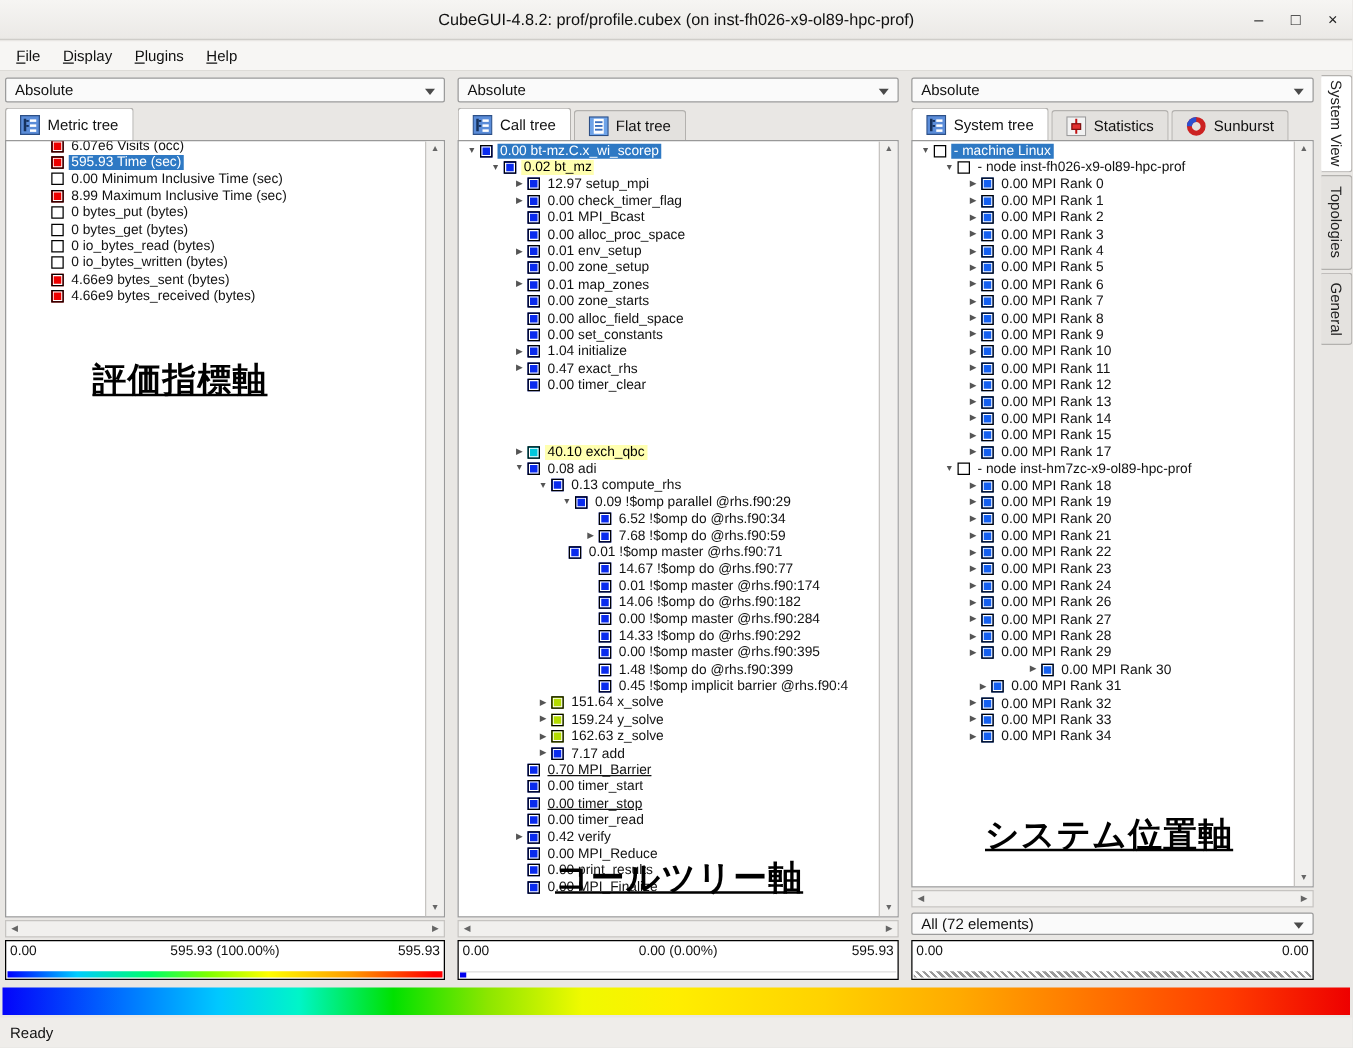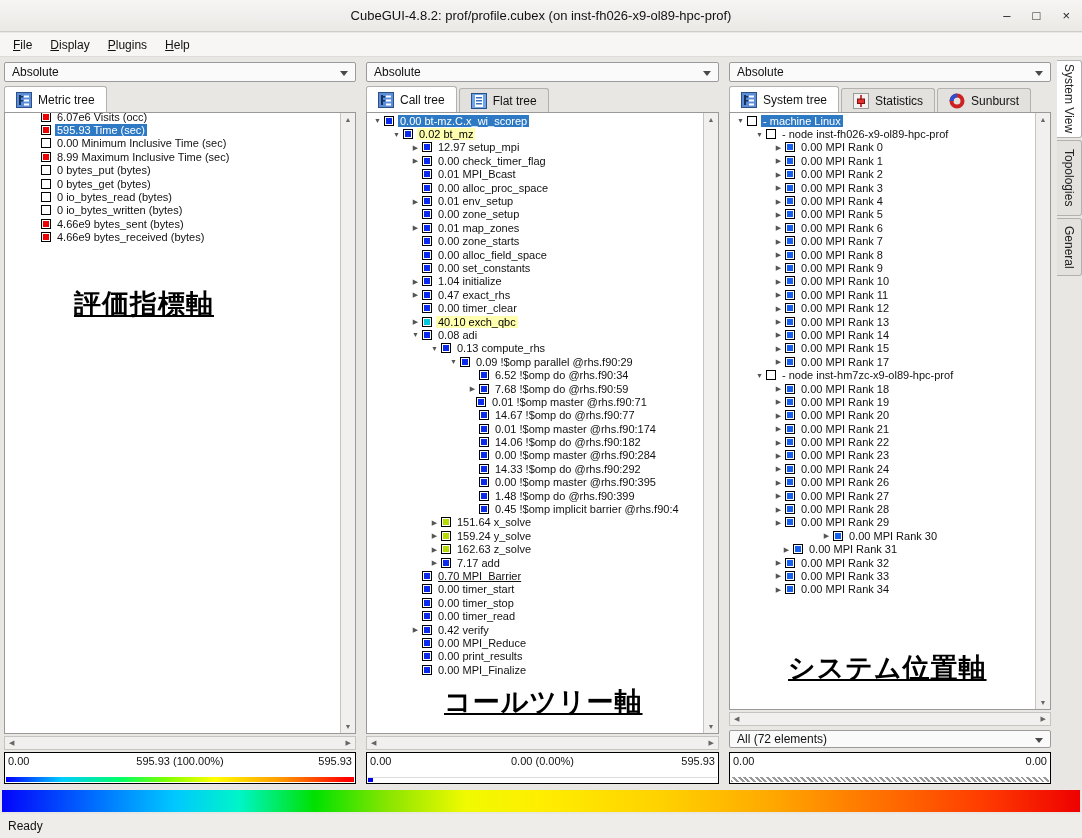--- a/index.html
+++ b/index.html
@@ -304,21 +304,21 @@
         <div class="trow" style="padding-left: 42px;">
           <span class="arrow">▶</span>
           <span class="cbox" style="background: rgb(10, 43, 238);"></span>
           <span class="tlabel">0.47 exact_rhs</span>
         </div>
         <div class="trow" style="padding-left: 42px;">
           <span class="arrow"></span>
           <span class="cbox" style="background: rgb(10, 43, 238);"></span>
           <span class="tlabel">0.00 timer_clear</span>
         </div>
-        <div class="trow found" style="padding-left: 42px;">
+        <div class="trow found" style="padding-left: 42px; margin-top: 40px;">
           <span class="arrow">▶</span>
           <span class="cbox" style="background: rgb(0, 200, 221);"></span>
           <span class="tlabel">40.10 exch_qbc</span>
         </div>
         <div class="trow" style="padding-left: 42px;">
           <span class="arrow">▼</span>
           <span class="cbox" style="background: rgb(10, 43, 238);"></span>
           <span class="tlabel">0.08 adi</span>
         </div>
         <div class="trow" style="padding-left: 61px;">
@@ -334,21 +334,21 @@
         <div class="trow" style="padding-left: 99px;">
           <span class="arrow"></span>
           <span class="cbox" style="background: rgb(10, 43, 238);"></span>
           <span class="tlabel">6.52 !$omp do @rhs.f90:34</span>
         </div>
         <div class="trow" style="padding-left: 99px;">
           <span class="arrow">▶</span>
           <span class="cbox" style="background: rgb(10, 43, 238);"></span>
           <span class="tlabel">7.68 !$omp do @rhs.f90:59</span>
         </div>
-        <div class="trow" style="padding-left: 96px;">
+        <div class="trow" style="padding-left: 75px;">
           <span class="arrow"></span>
           <span class="cbox" style="background: rgb(10, 43, 238);"></span>
           <span class="tlabel">0.01 !$omp master @rhs.f90:71</span>
         </div>
         <div class="trow" style="padding-left: 99px;">
           <span class="arrow"></span>
           <span class="cbox" style="background: rgb(10, 43, 238);"></span>
           <span class="tlabel">14.67 !$omp do @rhs.f90:77</span>
         </div>
         <div class="trow" style="padding-left: 99px;">
@@ -409,21 +409,21 @@
         <div class="trow" style="padding-left: 42px; text-decoration: underline;">
           <span class="arrow"></span>
           <span class="cbox" style="background: rgb(10, 43, 238);"></span>
           <span class="tlabel">0.70 MPI_Barrier</span>
         </div>
         <div class="trow" style="padding-left: 42px;">
           <span class="arrow"></span>
           <span class="cbox" style="background: rgb(10, 43, 238);"></span>
           <span class="tlabel">0.00 timer_start</span>
         </div>
-        <div class="trow" style="padding-left: 42px;">
+        <div class="trow" style="padding-left: 42px; text-decoration: underline;">
           <span class="arrow"></span>
           <span class="cbox" style="background: rgb(10, 43, 238);"></span>
           <span class="tlabel">0.00 timer_stop</span>
         </div>
         <div class="trow" style="padding-left: 42px;">
           <span class="arrow"></span>
           <span class="cbox" style="background: rgb(10, 43, 238);"></span>
           <span class="tlabel">0.00 timer_read</span>
         </div>
         <div class="trow" style="padding-left: 42px;">

